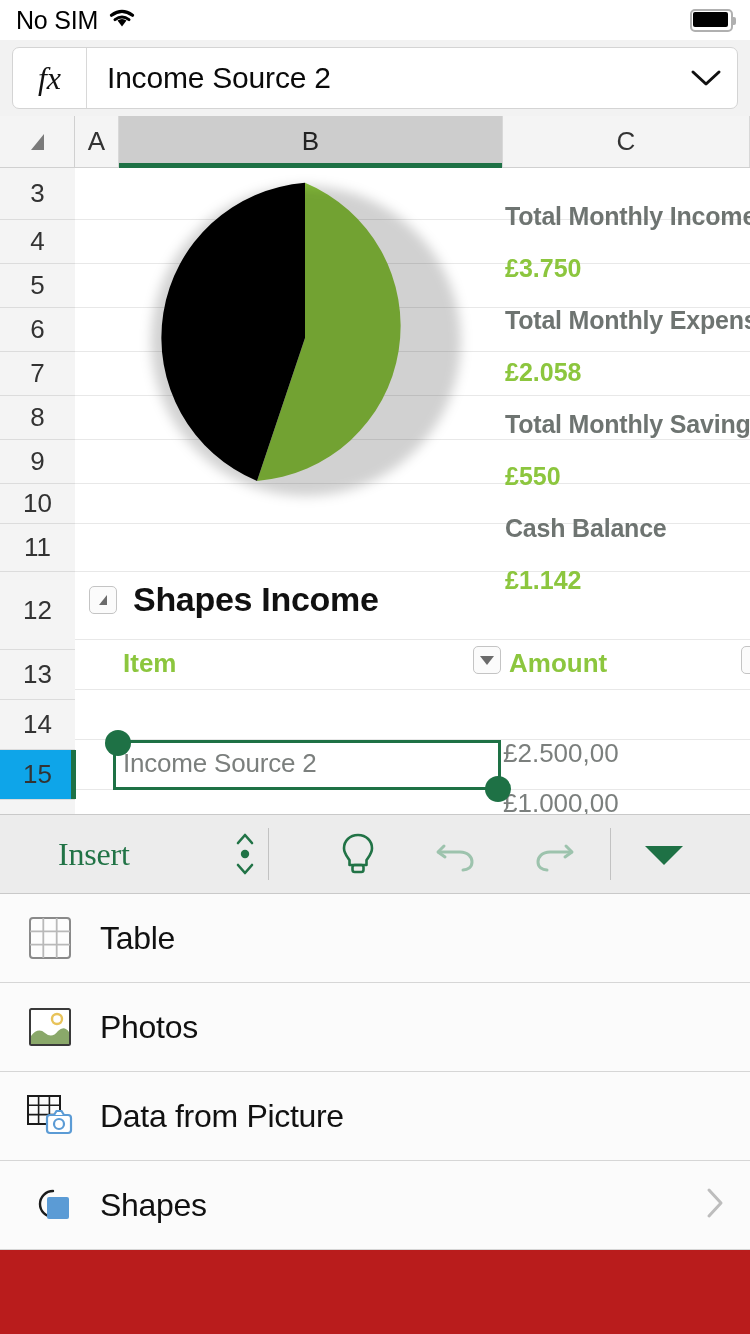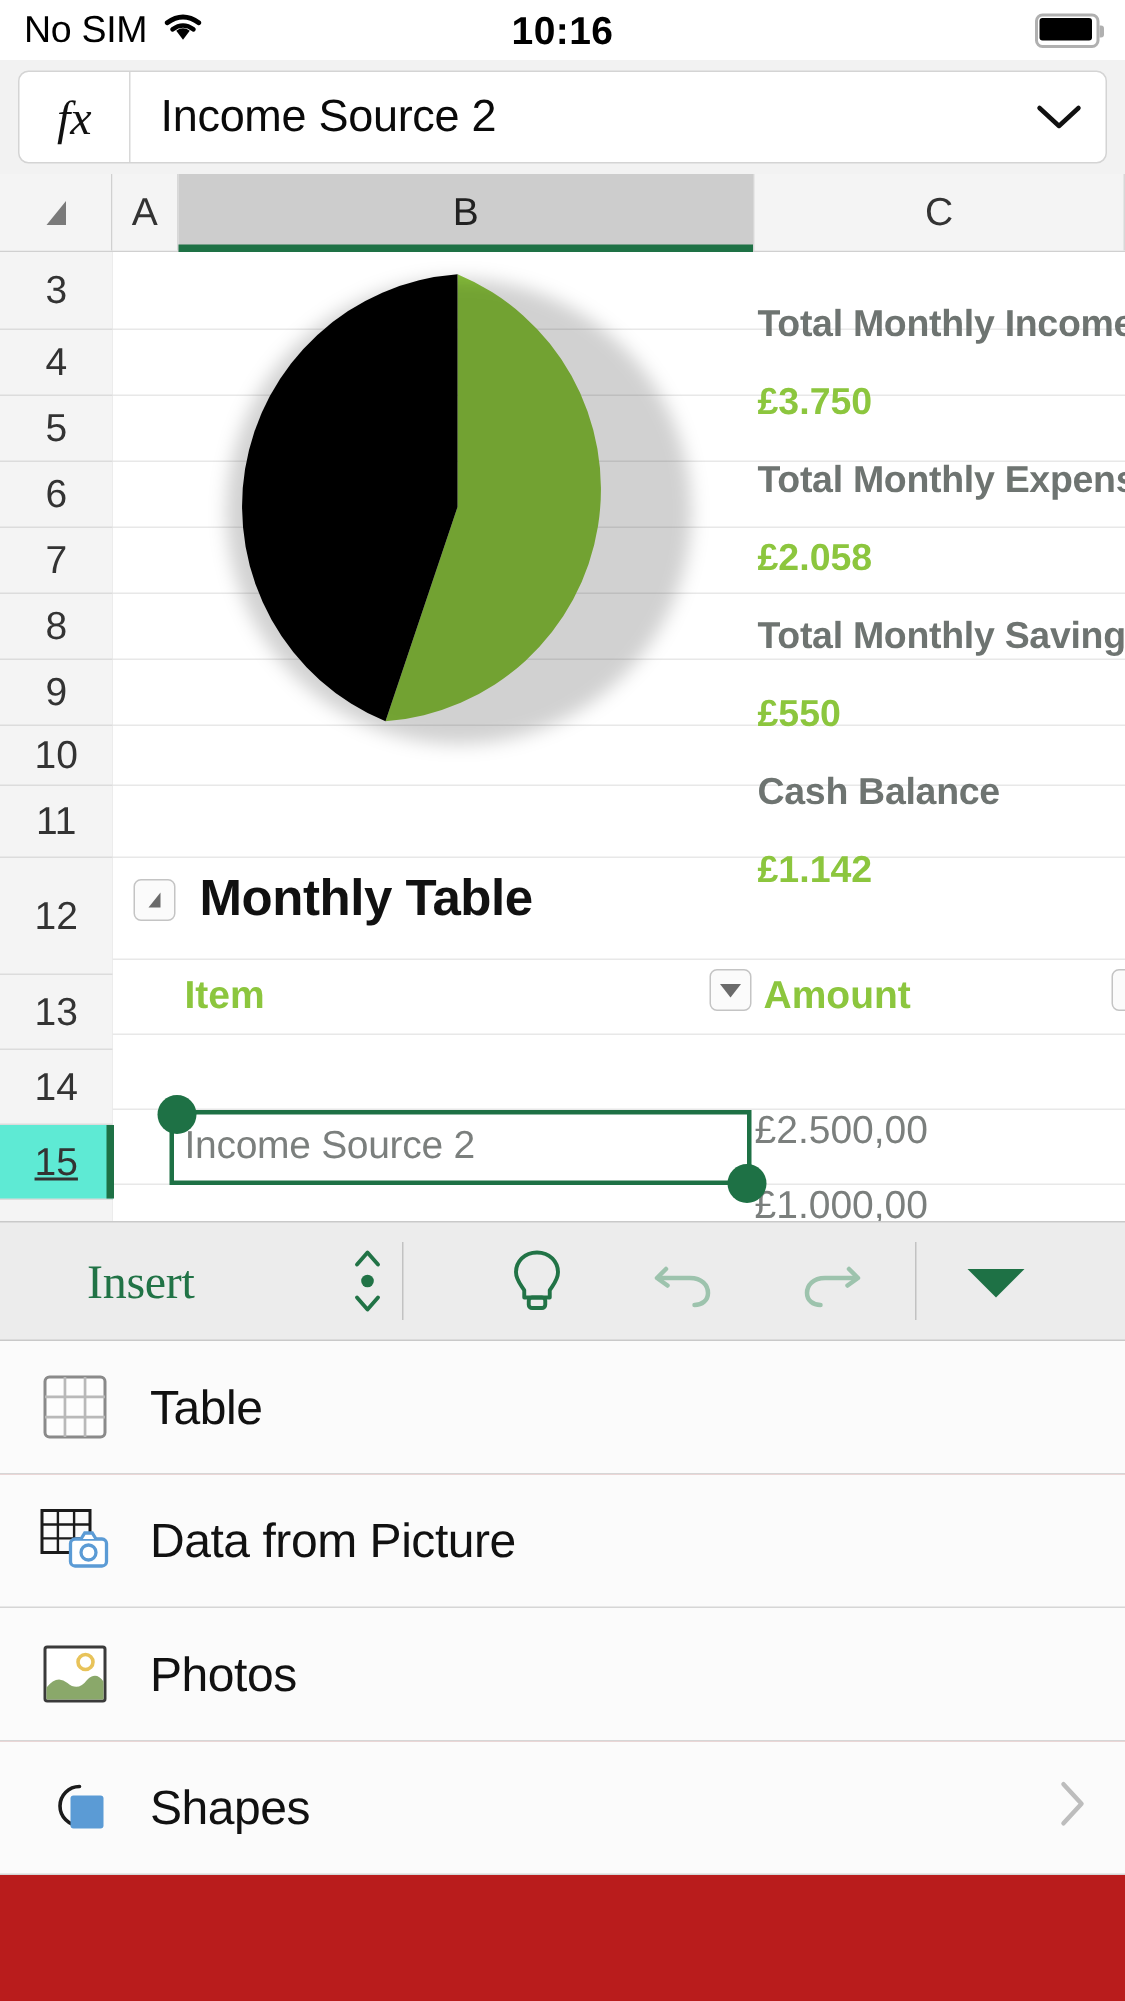--- a/index.html
+++ b/index.html
@@ -102,21 +102,21 @@
   .rowheaders {
     position: absolute; top: 0; left: 0; width: 75px; height: 100%;
     background: #f4f4f4; border-right: 1px solid #d0d0d0; z-index: 3;
   }
   .rowcell {
     width: 75px; border-bottom: 1px solid #dcdcdc;
     display: flex; align-items: center; justify-content: center;
     font-size: 26px; color: #333; background: #f4f4f4;
     position: relative;
   }
-  .rowcell.sel { background: #5eead4; text-decoration: underline; }
+  .rowcell.sel { background: #0ea5e9; }
   .rowcell.sel::after {
     content: ""; position: absolute; right: -1px; top: 0; bottom: 0;
     width: 5px; background: #1e7145;
   }
   .sheet {
     position: absolute; top: 0; left: 75px; right: 0; height: 100%;
     background: #ffffff;
   }
   .gridline {
     position: absolute; left: 0; right: 0; height: 1px; background: #e8e8e8;
@@ -259,21 +259,20 @@
     <div class="sb-left">
       <span class="sb-nosim">No SIM</span>
       <span>
         <svg width="30" height="22" viewBox="0 0 30 22">
           <path d="M15 19.5 L10.5 13.5 Q15 10.3 19.5 13.5 Z" fill="#000"></path>
           <path d="M4.5 8.2 Q15 0.5 25.5 8.2" stroke="#000" stroke-width="3.2" fill="none" stroke-linecap="round"></path>
           <path d="M8.0 12.6 Q15 7.4 22.0 12.6" stroke="#000" stroke-width="3.0" fill="none" stroke-linecap="round"></path>
         </svg>
       </span>
     </div>
-    <div class="sb-time">10:16</div>
     <div class="sb-right">
       <span class="battery">
         <span class="battery-body"></span>
         <span class="battery-fill"></span>
         <span class="battery-cap"></span>
       </span>
     </div>
   </div>
 
   <div class="formulabar-wrap">
@@ -350,21 +349,21 @@
         <div class="sum-label">Total Monthly Savings</div>
         <div class="sum-value">£550</div>
         <div class="sum-label">Cash Balance</div>
         <div class="sum-value">£1.142</div>
       </div>
 
       <div class="mi-title-row">
         <span class="collapse-btn">
           <span class="collapse-tri"></span>
         </span>
-        <span class="mi-title">Monthly Table</span>
+        <span class="mi-title">Shapes Income</span>
       </div>
 
       <div class="mi-header-row">
         <span class="mi-h-item">Item</span>
         <span class="filter-btn">
           <span class="filter-tri"></span>
         </span>
         <span class="mi-h-amount">Amount</span>
         <span class="filter-btn-right"></span>
       </div>
@@ -431,46 +430,46 @@
   <div class="menu">
 
     <div class="menu-item">
       <span class="menu-icon">
         <svg width="46" height="46" viewBox="0 0 46 46">
           <rect x="3" y="3" width="40" height="40" rx="3" stroke="#8a8a8a" stroke-width="2" fill="#fdfdfd"></rect>
           <path d="M16.3 3 L16.3 43 M29.7 3 L29.7 43 M3 16.3 L43 16.3 M3 29.7 L43 29.7" stroke="#b9b9b9" stroke-width="1.8"></path>
         </svg>
       </span>
       <span class="menu-label">Table</span>
+    </div>
+
+    <div class="menu-item">
+      <span class="menu-icon">
+        <svg width="46" height="40" viewBox="0 0 46 40">
+          <rect x="3" y="2" width="40" height="36" rx="1.5" stroke="#3a3a3a" stroke-width="2" fill="#ffffff"></rect>
+          <circle cx="30" cy="12" r="5" stroke="#e8c35a" stroke-width="2.4" fill="none"></circle>
+          <path d="M4 37 L4 29 Q11 20 18 26 Q25 32 31 24 Q37 18 42 25 L42 37 Z" fill="#8aa86a"></path>
+        </svg>
+      </span>
+      <span class="menu-label">Photos</span>
     </div>
 
     <div class="menu-item">
       <span class="menu-icon">
         <svg width="50" height="46" viewBox="0 0 50 46">
           <rect x="3" y="3" width="32" height="28" stroke="#1b1b1b" stroke-width="2" fill="none"></rect>
           <path d="M13.6 3 L13.6 31 M24.4 3 L24.4 31 M3 12.3 L35 12.3 M3 21.6 L35 21.6" stroke="#1b1b1b" stroke-width="1.6"></path>
           <rect x="22" y="22" width="24" height="18" rx="3" stroke="#5b9bd5" stroke-width="2.2" fill="#ffffff"></rect>
           <path d="M29 22 L31.5 18 L36.5 18 L39 22" stroke="#5b9bd5" stroke-width="2.2" fill="#ffffff"></path>
           <circle cx="34" cy="31" r="5" stroke="#5b9bd5" stroke-width="2.2" fill="none"></circle>
         </svg>
       </span>
       <span class="menu-label">Data from Picture</span>
     </div>
 
-    <div class="menu-item">
-      <span class="menu-icon">
-        <svg width="46" height="40" viewBox="0 0 46 40">
-          <rect x="3" y="2" width="40" height="36" rx="1.5" stroke="#3a3a3a" stroke-width="2" fill="#ffffff"></rect>
-          <circle cx="30" cy="12" r="5" stroke="#e8c35a" stroke-width="2.4" fill="none"></circle>
-          <path d="M4 37 L4 29 Q11 20 18 26 Q25 32 31 24 Q37 18 42 25 L42 37 Z" fill="#8aa86a"></path>
-        </svg>
-      </span>
-      <span class="menu-label">Photos</span>
-    </div>
-
 
     <div class="menu-item">
       <span class="menu-icon">
         <svg width="50" height="44" viewBox="0 0 50 44">
           <path d="M28 8 A13 13 0 1 0 28 34" stroke="#1b1b1b" stroke-width="2.4" fill="none" stroke-linecap="round"></path>
           <rect x="22" y="14" width="22" height="22" rx="2" fill="#5b9bd5"></rect>
         </svg>
       </span>
       <span class="menu-label">Shapes</span>
       <span class="menu-chevron">

